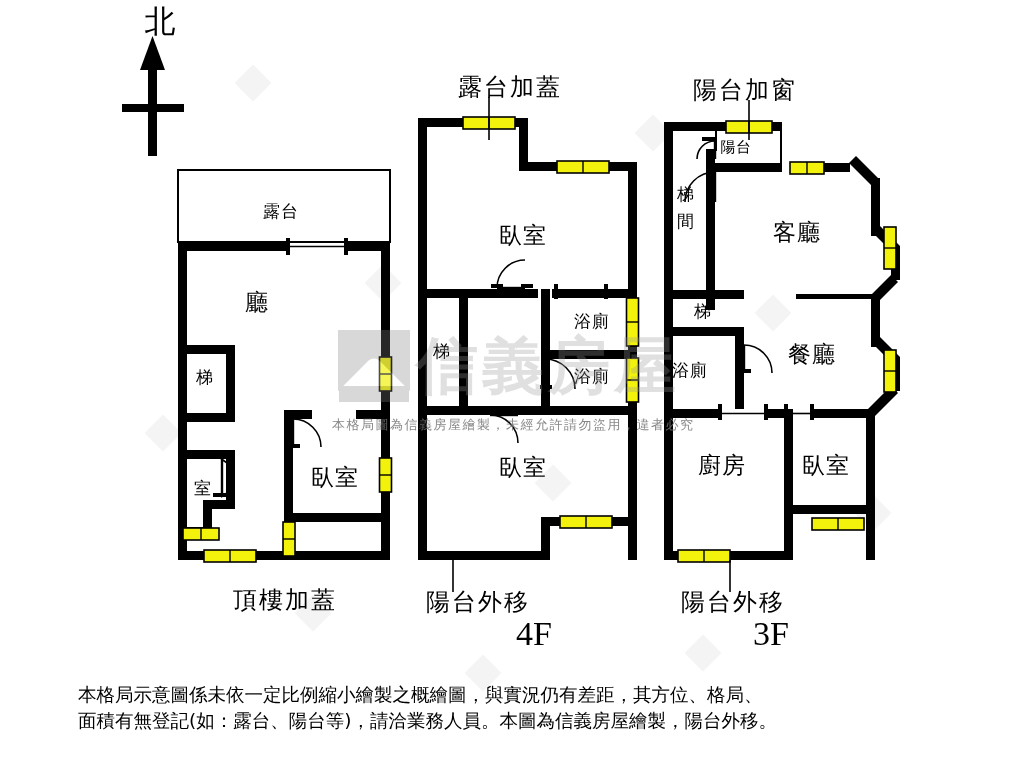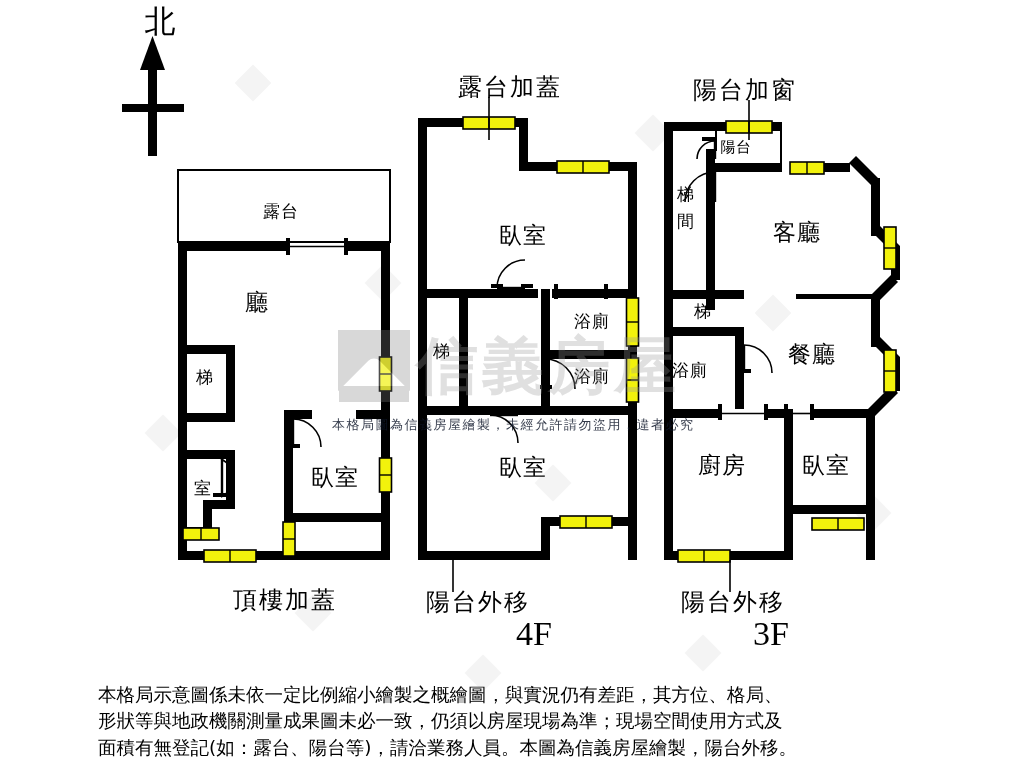--- a/index.html
+++ b/index.html
@@ -107,21 +107,21 @@
     line-height: 1;
     white-space: nowrap;
     font-weight: 600;
   }
   #wm-sub {
     position: absolute;
     left: 14px;
     top: 86px;
     font-family: "DejaVu Sans", "Liberation Sans", sans-serif;
     font-size: 13px;
-    color: #0f172a;
+    color: #737373;
     letter-spacing: 1.5px;
     white-space: nowrap;
     opacity: 0.85;
   }
   #wm-diamonds {
     position: absolute;
     left: 0; top: 0;
     width: 1024px; height: 768px;
     pointer-events: none;
   }
@@ -135,21 +135,20 @@
     position: absolute;
     left: 78px;
     top: 682px;
     width: 872px;
     font-family: "DejaVu Sans", "Liberation Sans", sans-serif;
     font-size: 18.5px;
     line-height: 1.42;
     color: #000000;
     letter-spacing: 0px;
     text-align: left;
-    margin-left: 20px;
   }
   #disclaimer div { white-space: nowrap; }
 </style>
 </head>
 <body>
 
 <div id="stage">
 
   <div id="wm-diamonds">
     <div class="wm-dia" style="left:240px;top:70px;"></div>
@@ -441,17 +440,16 @@
   <div id="watermark">
     <div id="wm-row">
       <div id="wm-mark"></div>
       <div id="wm-text">信義房屋</div>
     </div>
     <div id="wm-sub">本格局圖為信義房屋繪製，未經允許請勿盜用，違者必究</div>
   </div>
 
   <div id="disclaimer">
     <div>本格局示意圖係未依一定比例縮小繪製之概繪圖，與實況仍有差距，其方位、格局、</div>
-    <div>形狀等與地政機關測量成果圖未必一致，仍須以房屋現場為準；現場空間使用方式及</div>
     <div>面積有無登記(如：露台、陽台等)，請洽業務人員。本圖為信義房屋繪製，陽台外移。</div>
   </div>
 
 </div>
 
 </body></html>

